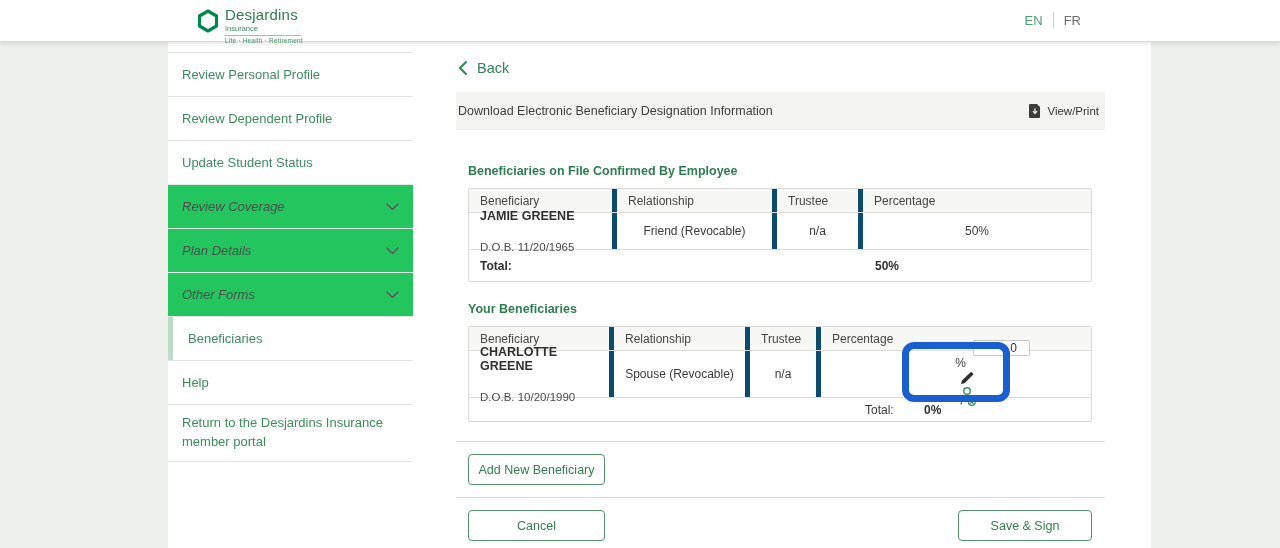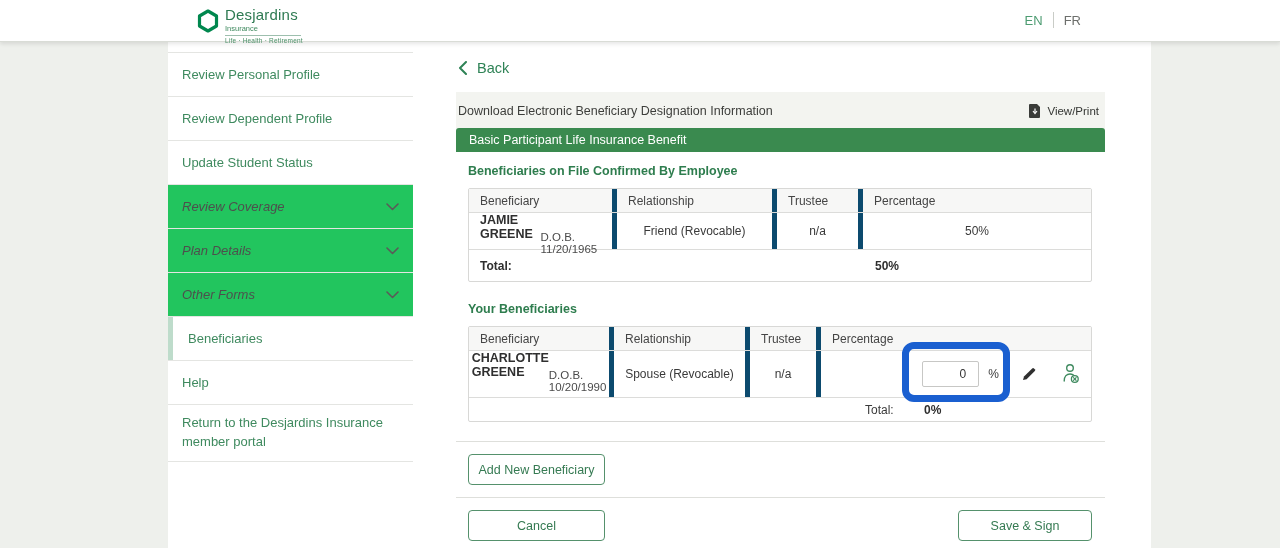--- a/index.html
+++ b/index.html
@@ -87,21 +87,21 @@
   .trow { display:flex; width:100%; }
   .thead { background:#f7f7f6; height:24px; border-bottom:1px solid #dcdcda; }
   .thead .cell { display:flex; align-items:center; font-size:12px; color:#454545; }
   .cell { padding:0 11px; }
   .sepr { border-right:5px solid #0c4a6e; }
   .t1 .c1 { width:148px; } .t1 .c2 { width:160px; } .t1 .c3 { width:86px; } .t1 .c4 { width:228px; }
   .t2 .c1 { width:145px; } .t2 .c2 { width:136px; } .t2 .c3 { width:71px; } .t2 .c4 { width:270px; }
   .tdata { border-bottom:1px solid #dcdcda; }
   .tbl1 .tdata { height:37px; }
   .tbl2 .tdata { height:47px; }
-  .tdata .cell { display:flex; flex-direction:row; justify-content:center; }
+  .tdata .cell { display:flex; flex-direction:column; justify-content:center; }
   .tdata .cell.mid { flex-direction:row; align-items:center; }
   .bname { font-weight:bold; font-size:12.5px; color:#2f2f2f; }
   .bdob { font-size:11.5px; color:#4a4a4a; margin-top:18px; }
   .ttotal { position:relative; flex:1; }
   .tbl1 .ttotal { height:31px; }
   .tbl2 .ttotal { height:23px; }
   .ttotal span { position:absolute; font-size:12px; }
   .total-label { font-weight:bold; color:#2f2f2f; }
   .total-value { font-weight:bold; color:#2f2f2f; }
   .tbl1 .total-label { left:11px; top:9px; }
@@ -220,23 +220,20 @@
       <span class="viewprint">
         <svg width="12" height="14" viewBox="0 0 12 14">
           <path d="M1 0 h7 l3 3 v10 a1 1 0 0 1 -1 1 h-9 a1 1 0 0 1 -1 -1 v-12 a1 1 0 0 1 1 -1 z" fill="#3a3c39"></path>
           <polyline points="4,7 6,9.5 8,7" fill="none" stroke="#ffffff" stroke-width="1.2"></polyline>
           <line x1="6" y1="4.5" x2="6" y2="9" stroke="#ffffff" stroke-width="1.2"></line>
         </svg>
         <span>View/Print</span>
       </span>
     </div>
 
-    <div class="banner">
-      <span>Basic Participant Life Insurance Benefit</span>
-    </div>
 
     <div class="sect-head sh1">Beneficiaries on File Confirmed By Employee</div>
 
     <div class="tbl tbl1 t1">
       <div class="trow thead">
         <div class="cell c1 sepr">Beneficiary</div>
         <div class="cell c2 sepr">Relationship</div>
         <div class="cell c3 sepr">Trustee</div>
         <div class="cell c4">Percentage</div>
       </div>

